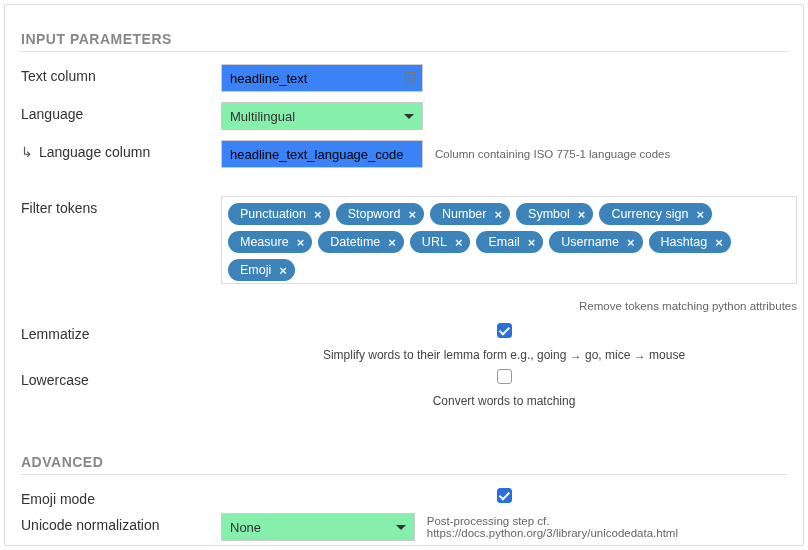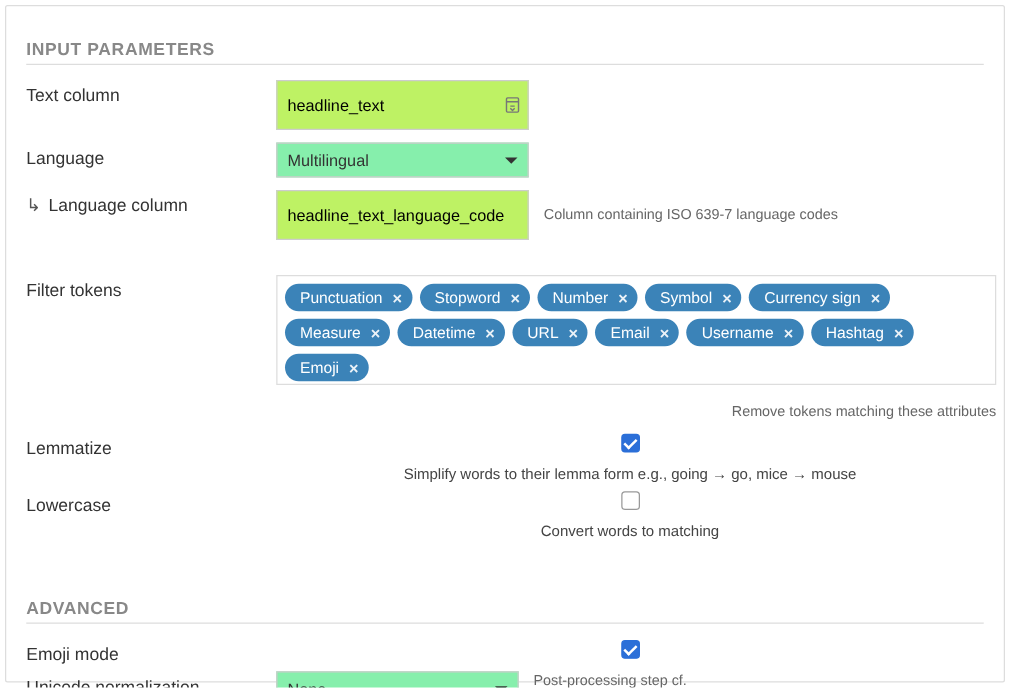--- a/index.html
+++ b/index.html
@@ -48,25 +48,25 @@
     color: #555;
   }
   .row-content {
     flex: 1;
     display: flex;
     align-items: center;
     gap: 12px;
   }
   .text-input {
     border: 1px solid #ccc;
-    height: 40px;
+    height: 28px;
     padding: 0 8px;
     font-size: 13px;
     width: 202px;
-    background: #bef264;
+    background: #3b82f6;
   }
   .text-input.with-icon { padding-right: 26px; }
   .input-wrap { position: relative; display: inline-block; }
   .input-icon {
     position: absolute;
     right: 6px;
     top: 50%;
     transform: translateY(-50%);
     width: 14px; height: 14px;
     color: #777;
@@ -184,21 +184,21 @@
     </div>
   </div>
 
   <div class="row">
     <div class="row-label">
       <span class="sub-arrow">↳</span>
       <span>Language column</span>
     </div>
     <div class="row-content">
       <input class="text-input" value="headline_text_language_code" style="">
-      <span class="hint">Column containing ISO 639-7 language codes</span>
+      <span class="hint">Column containing ISO 775-1 language codes</span>
     </div>
   </div>
 
   <div class="section-gap"></div>
 
 
   <div class="row">
     <div class="row-label">Filter tokens</div>
     <div class="row-content" style="flex-direction:column;align-items:flex-end">
       <div class="tags-box" id="tags-box">
@@ -208,21 +208,21 @@
           <span class="tag">Symbol<span class="tag-x">×</span></span>
           <span class="tag">Currency sign<span class="tag-x">×</span></span>
           <span class="tag">Measure<span class="tag-x">×</span></span>
           <span class="tag">Datetime<span class="tag-x">×</span></span>
           <span class="tag">URL<span class="tag-x">×</span></span>
           <span class="tag">Email<span class="tag-x">×</span></span>
           <span class="tag">Username<span class="tag-x">×</span></span>
           <span class="tag">Hashtag<span class="tag-x">×</span></span>
           <span class="tag">Emoji<span class="tag-x">×</span></span>
         </div>
-      <div class="tags-hint">Remove tokens matching these attributes</div>
+      <div class="tags-hint">Remove tokens matching python attributes</div>
     </div>
   </div>
 
   <div class="row tight check-row">
     <div class="row-label">Lemmatize</div>
     <div class="row-content">
       <span id="cb-lemmatize" class="checkbox checked"></span>
       <span class="check-desc">Simplify words to their lemma form e.g., going → go, mice → mouse</span>
     </div>
   </div>

